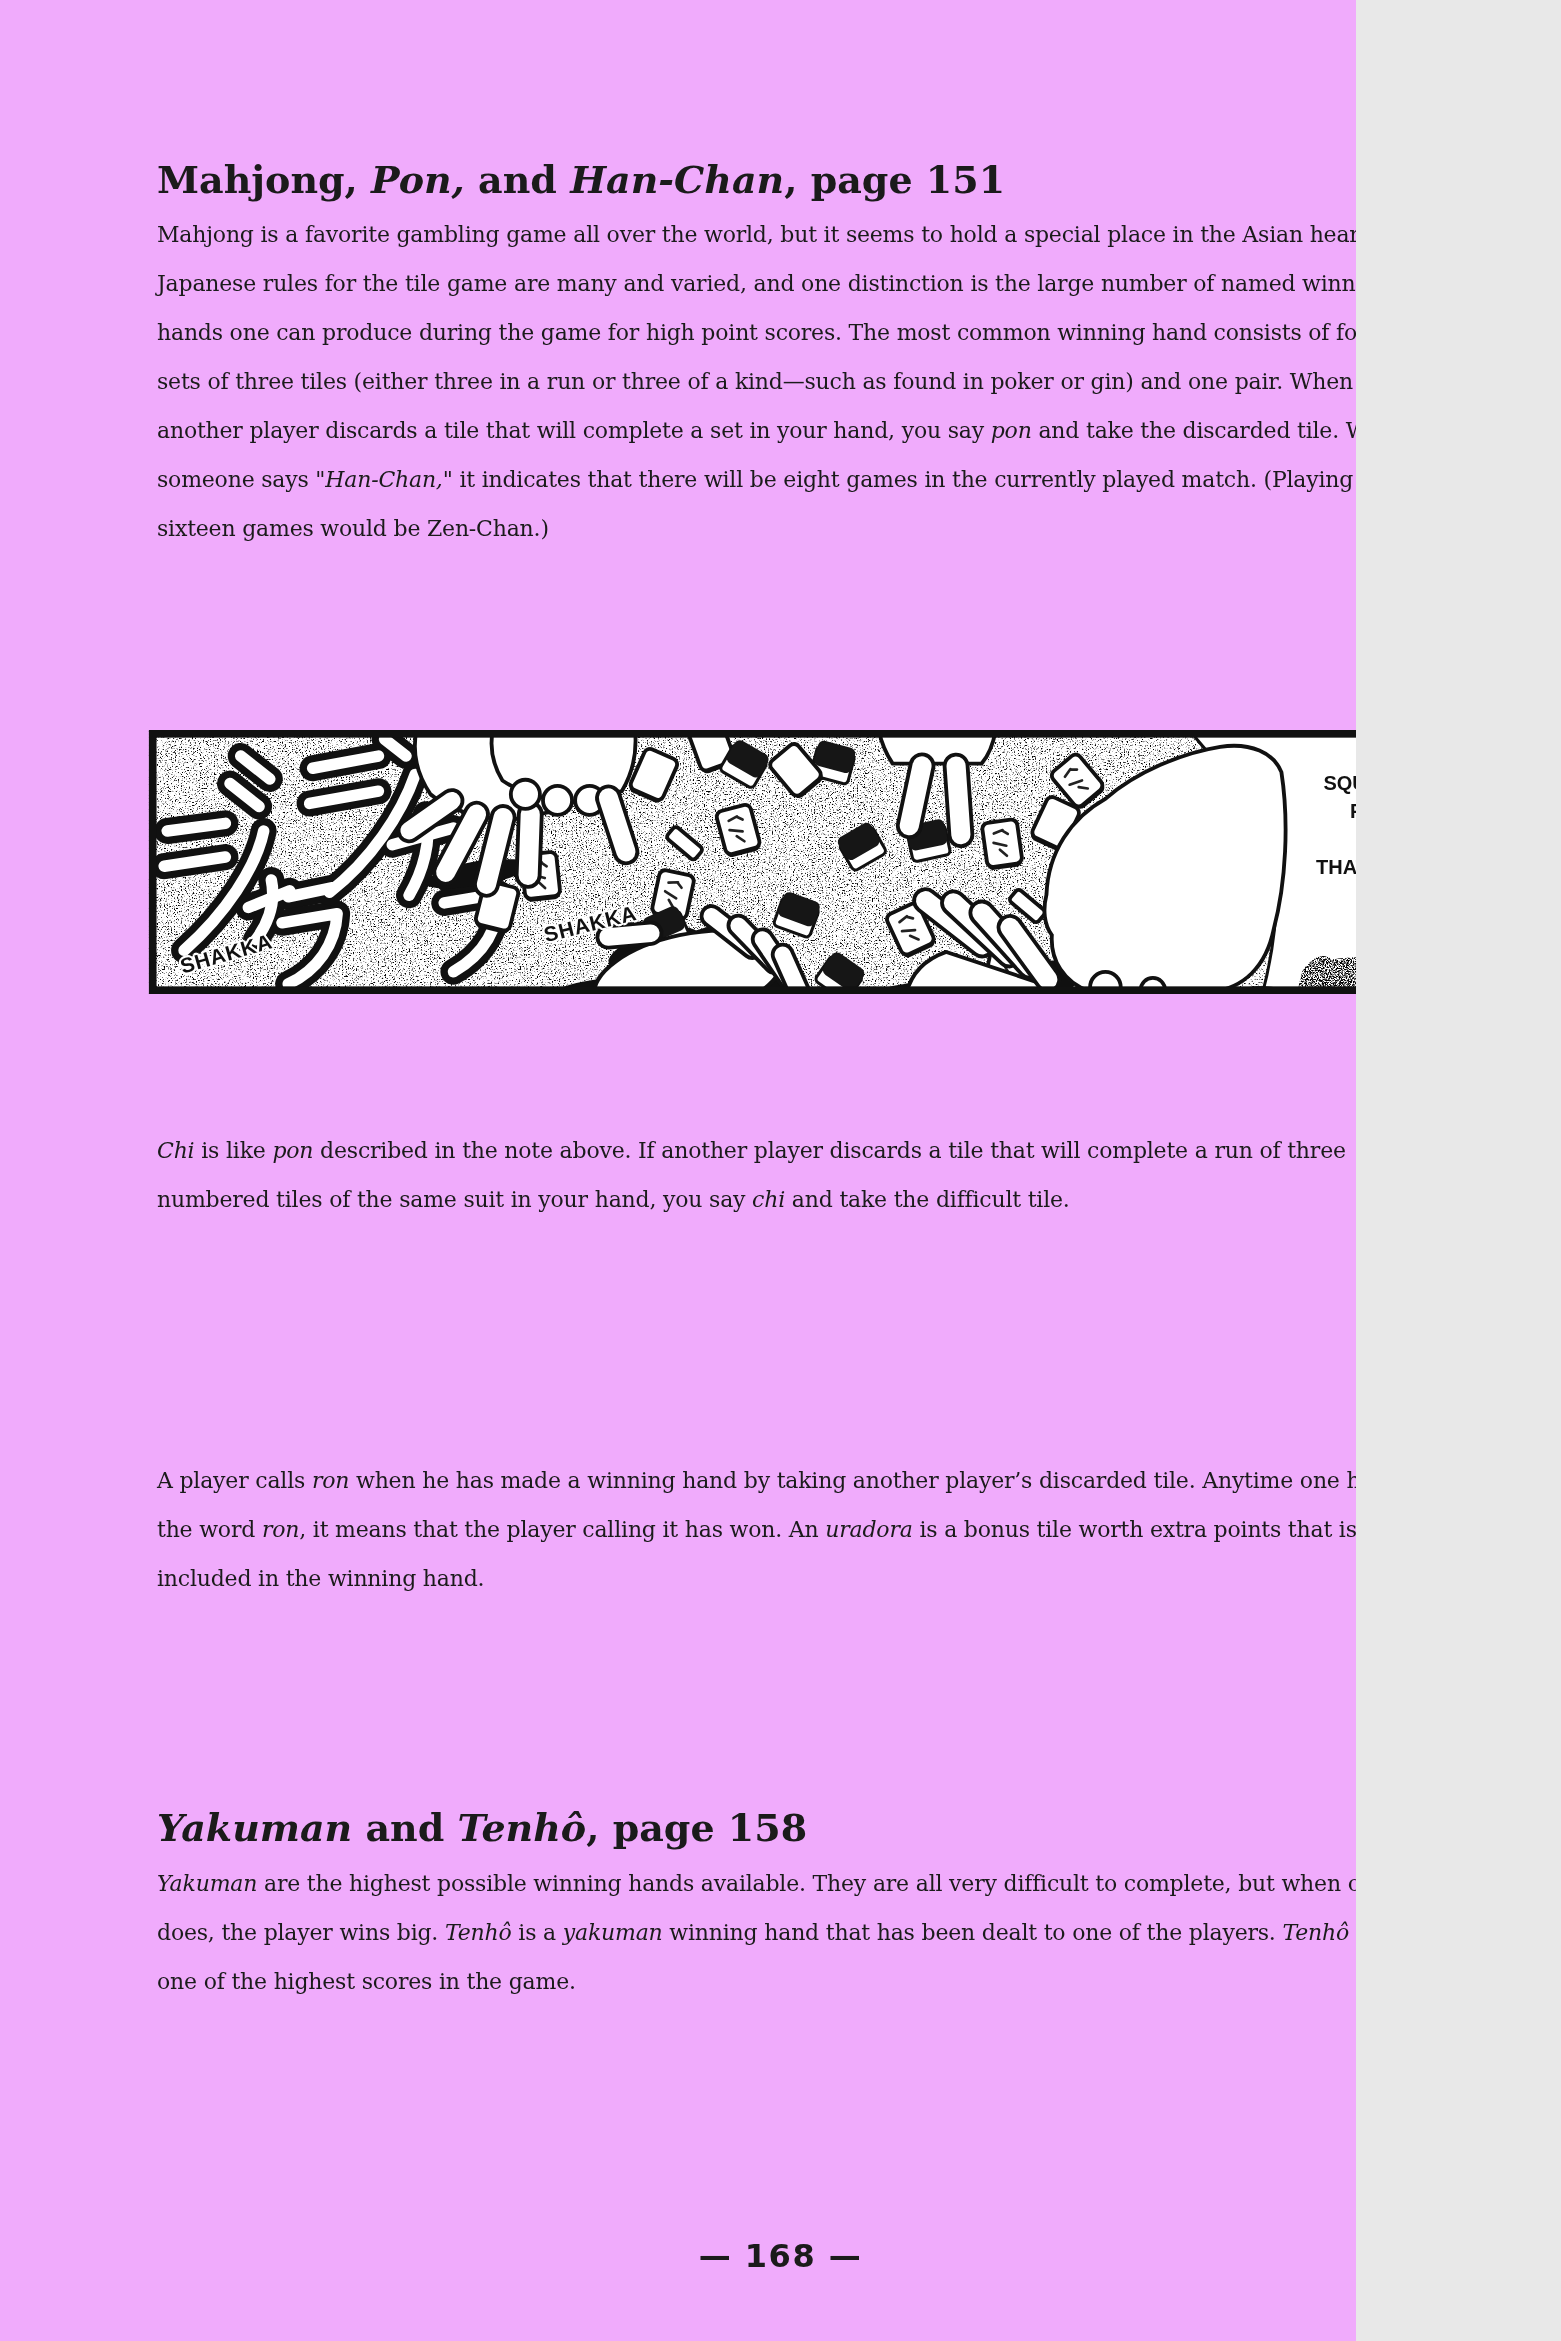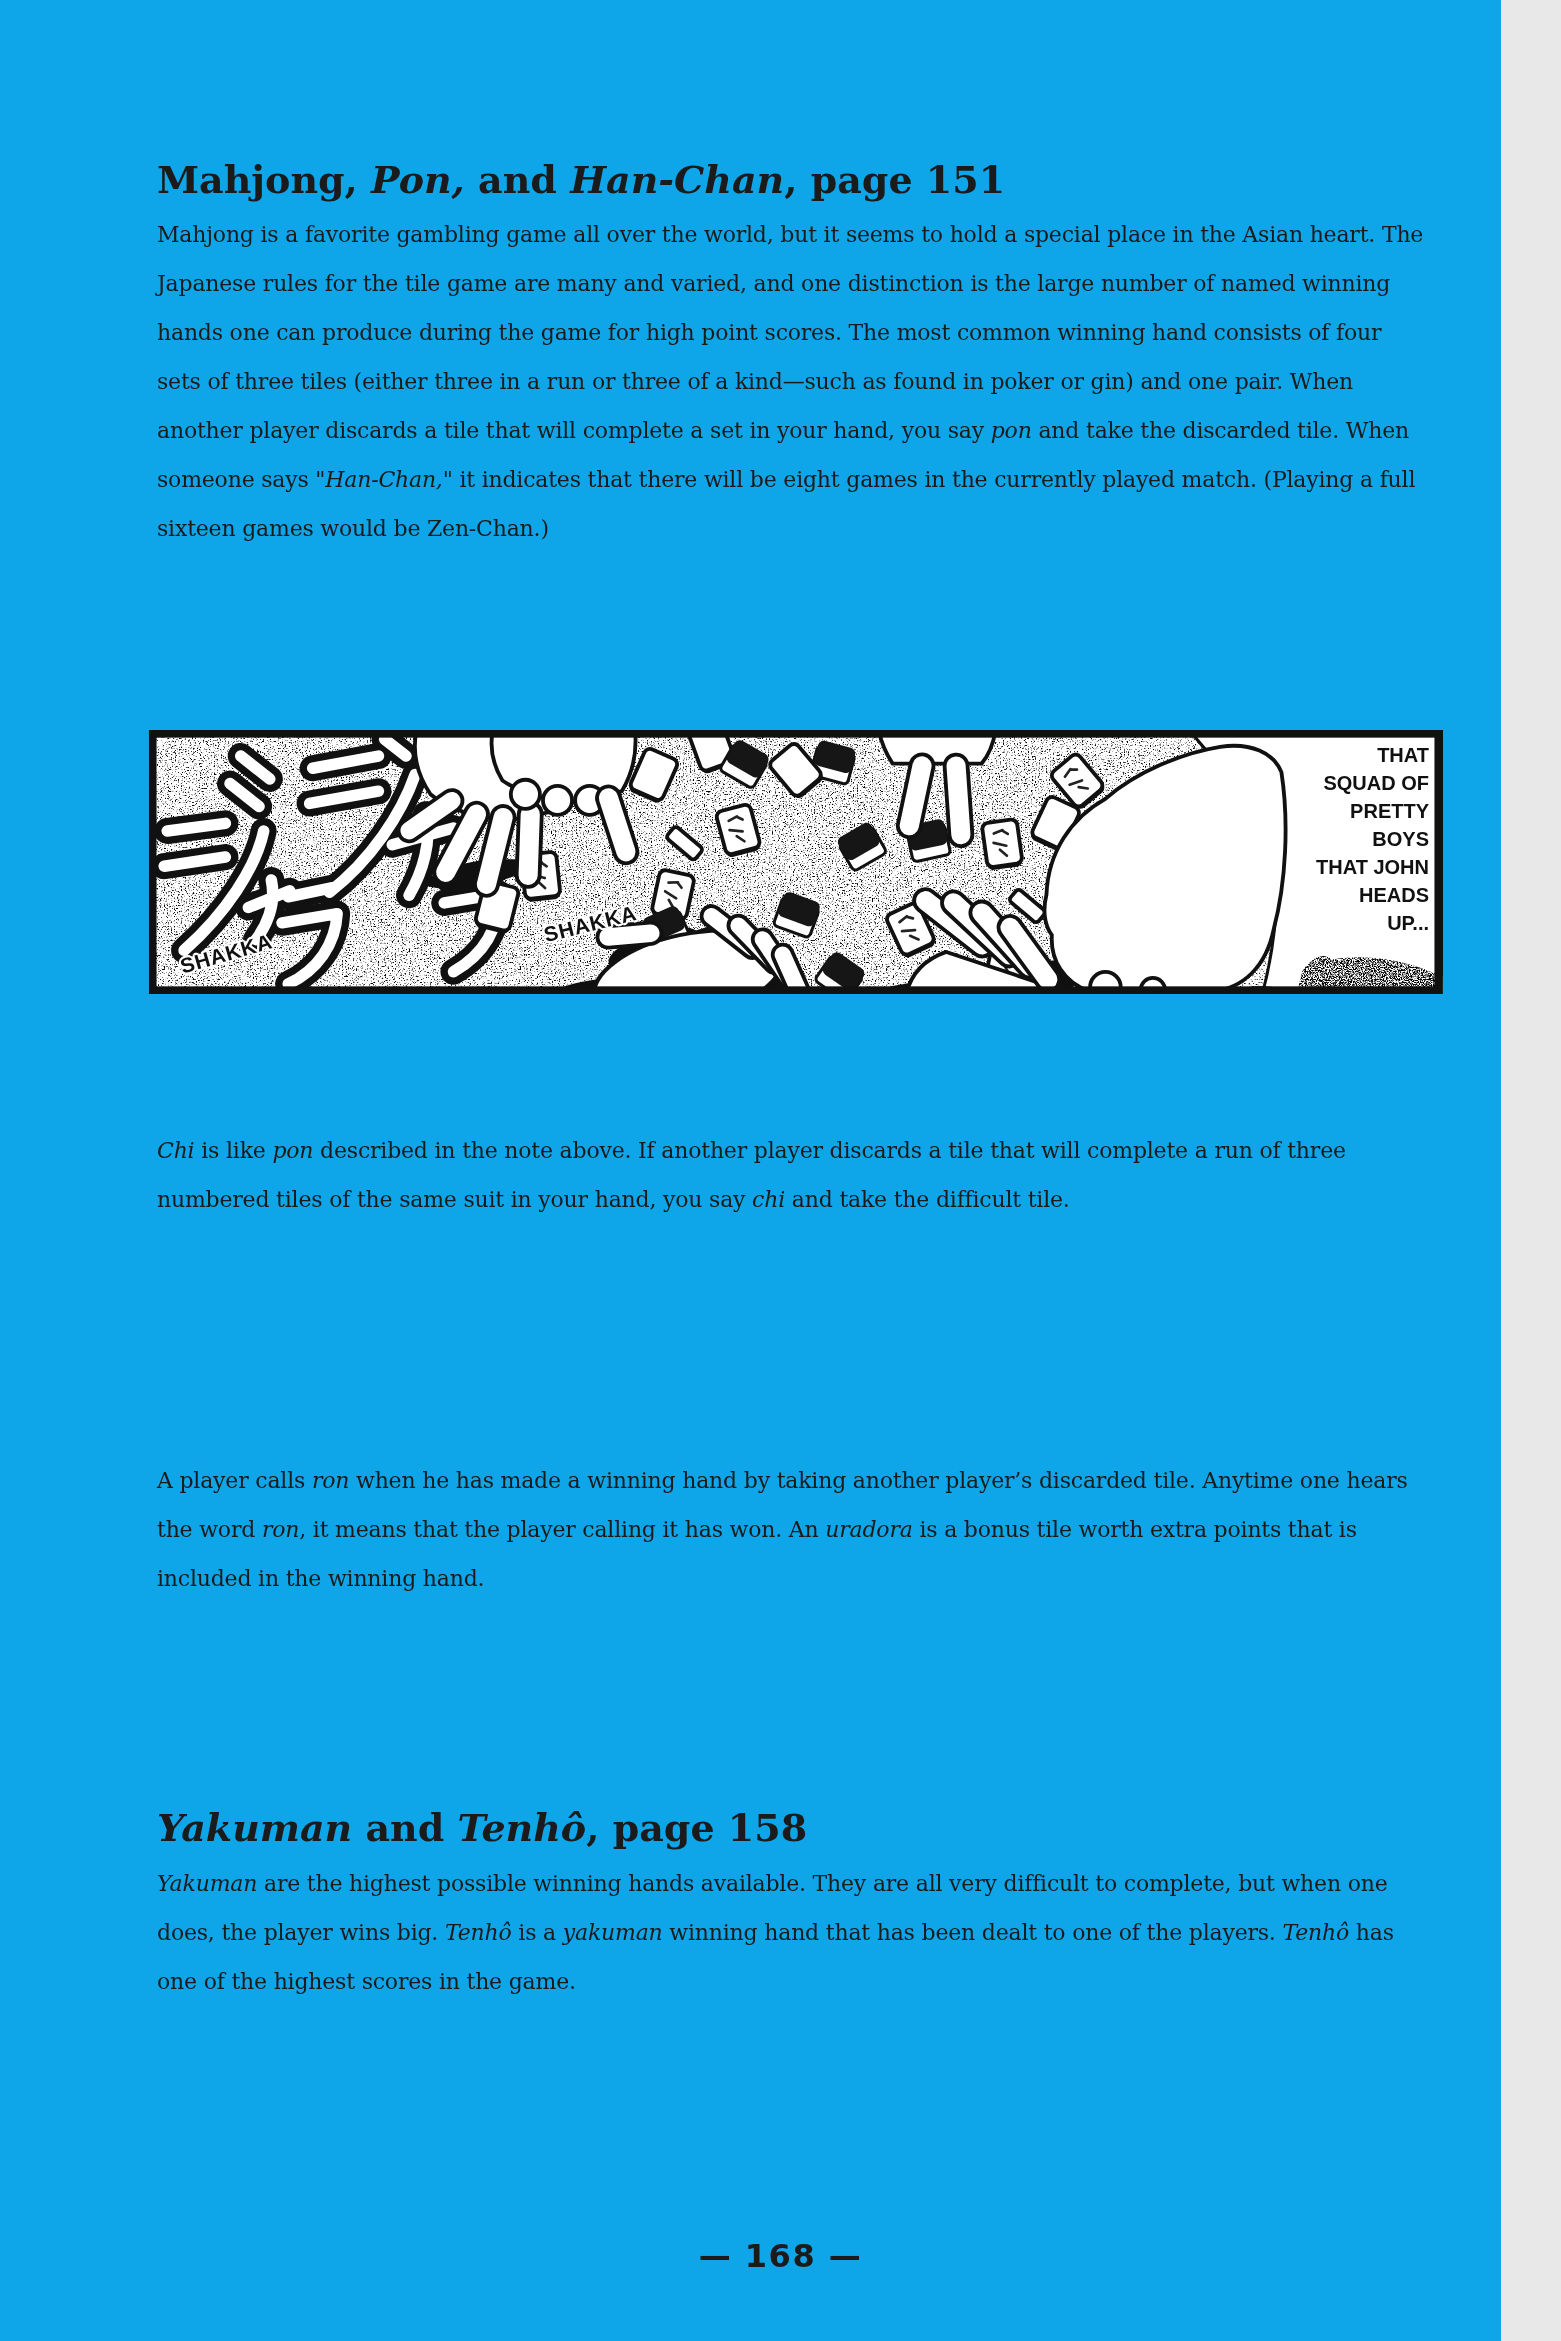--- a/index.html
+++ b/index.html
@@ -1,16 +1,16 @@
 <!DOCTYPE html>
 <html style="font-size:12.3px"><head>
 <meta charset="utf-8">
 <style>
   html,body{margin:0;padding:0;background:#e8e8e8;}
-  .page{position:relative;width:1501px;height:2342px;background:#0ea5e9;overflow:hidden;
+  .page{position:relative;width:1356px;height:2342px;background:#f0abfc;overflow:hidden;
         font-family:"DejaVu Serif",serif;color:#1b1b1b;}
   .sec{position:absolute;left:157px;width:1272px;}
   .sec h2{margin:0;font-size:38px;line-height:44px;font-weight:700;letter-spacing:0;}
   .sec h2 em{font-style:italic;}
   .sec p{margin:0;font-size:22px;line-height:49px;letter-spacing:-0.2px;}
   .sec p em{font-style:italic;}
 
   figure.panel{position:absolute;left:148px;top:730px;width:1295px;height:264px;margin:0;}
   figure.panel svg{position:absolute;left:0;top:0;}
   .comic{font-family:"Liberation Sans",sans-serif;font-weight:700;color:#111;

